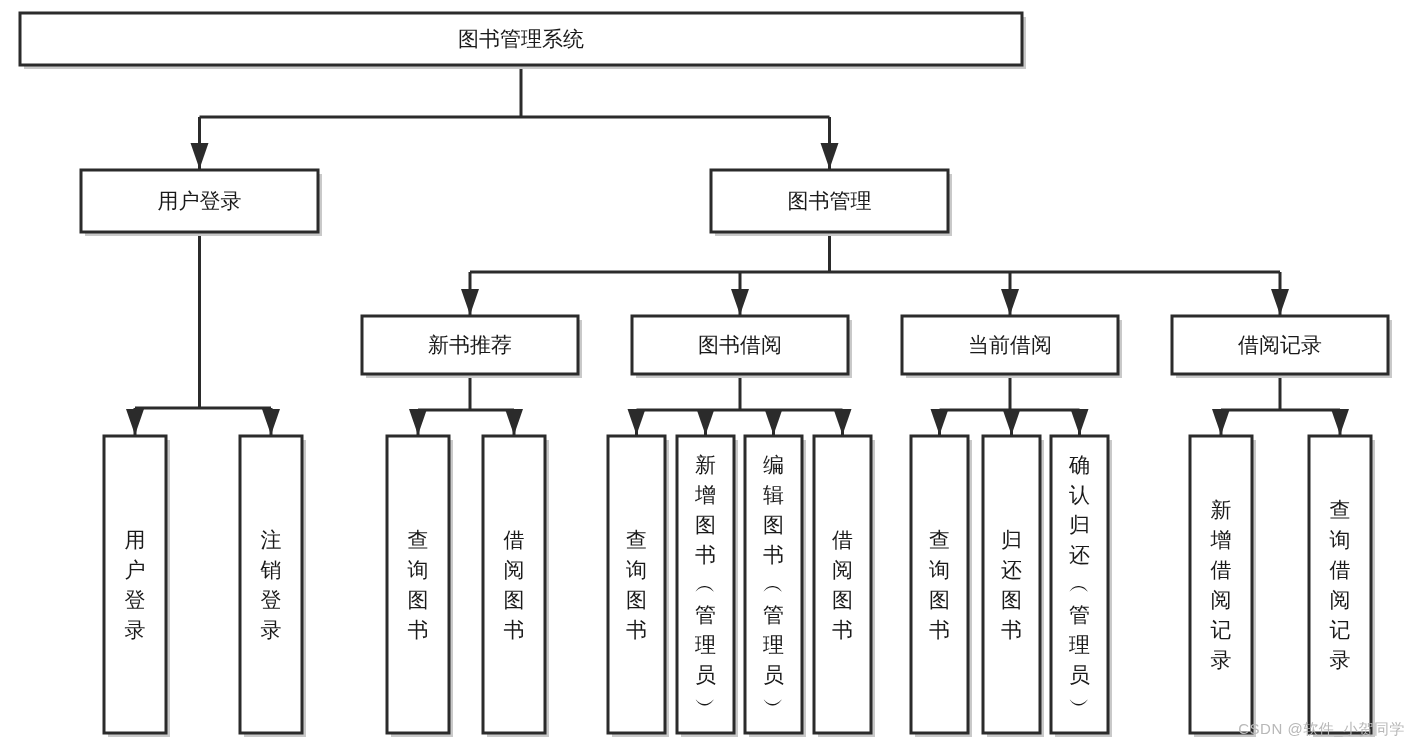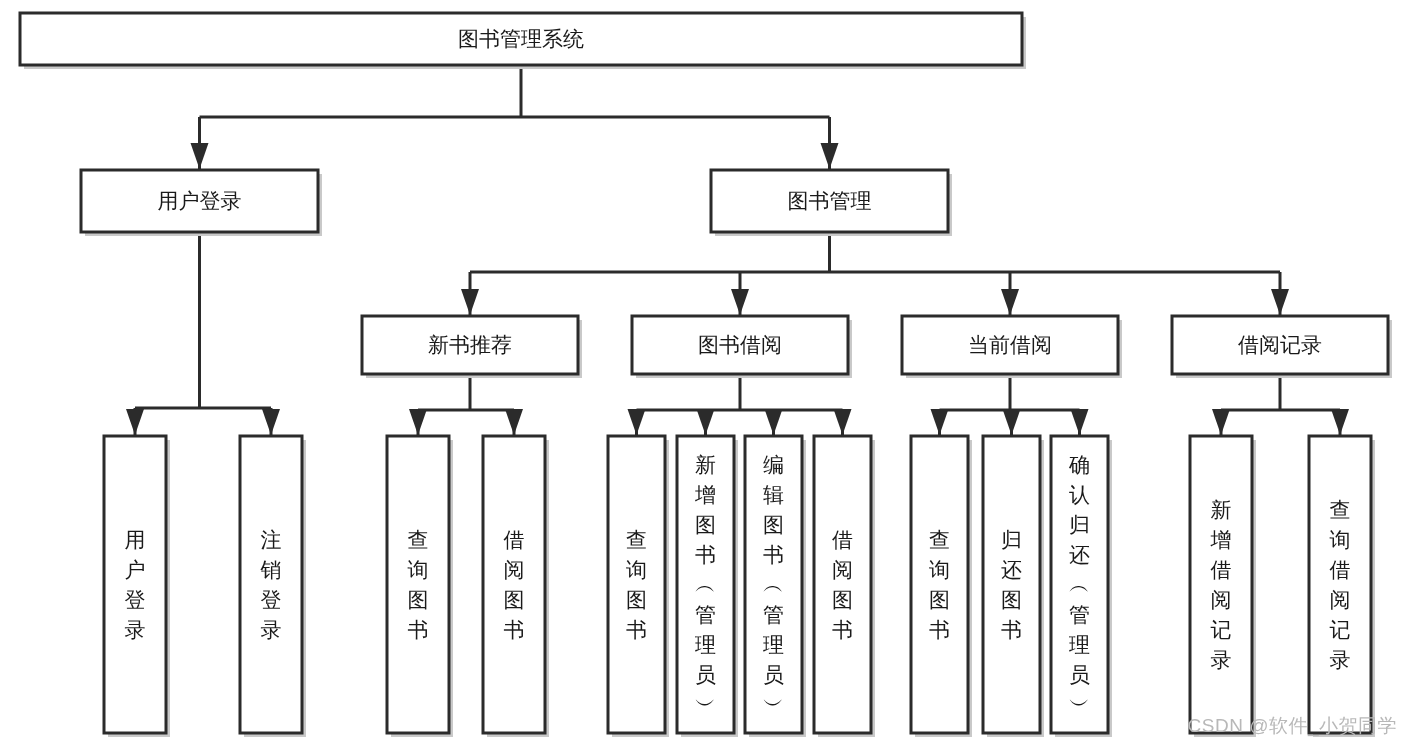--- a/index.html
+++ b/index.html
@@ -51,24 +51,24 @@
     dominant-baseline: middle;
   }
   .node-label-v {
     font-family: "Liberation Sans", "DejaVu Sans", sans-serif;
     font-size: 21px;
     fill: #1a1a1a;
     text-anchor: middle;
   }
   .watermark {
     position: absolute;
-    right: 8px;
+    right: 0;
     bottom: 8px;
     font-family: "Liberation Sans", "DejaVu Sans", sans-serif;
-    font-size: 19px;
+    font-size: 15px;
     color: #b8b8b8;
     white-space: nowrap;
     letter-spacing: 0.5px;
   }
 </style>
 </head>
 <body>
 
 <div id="diagram-root">
 

